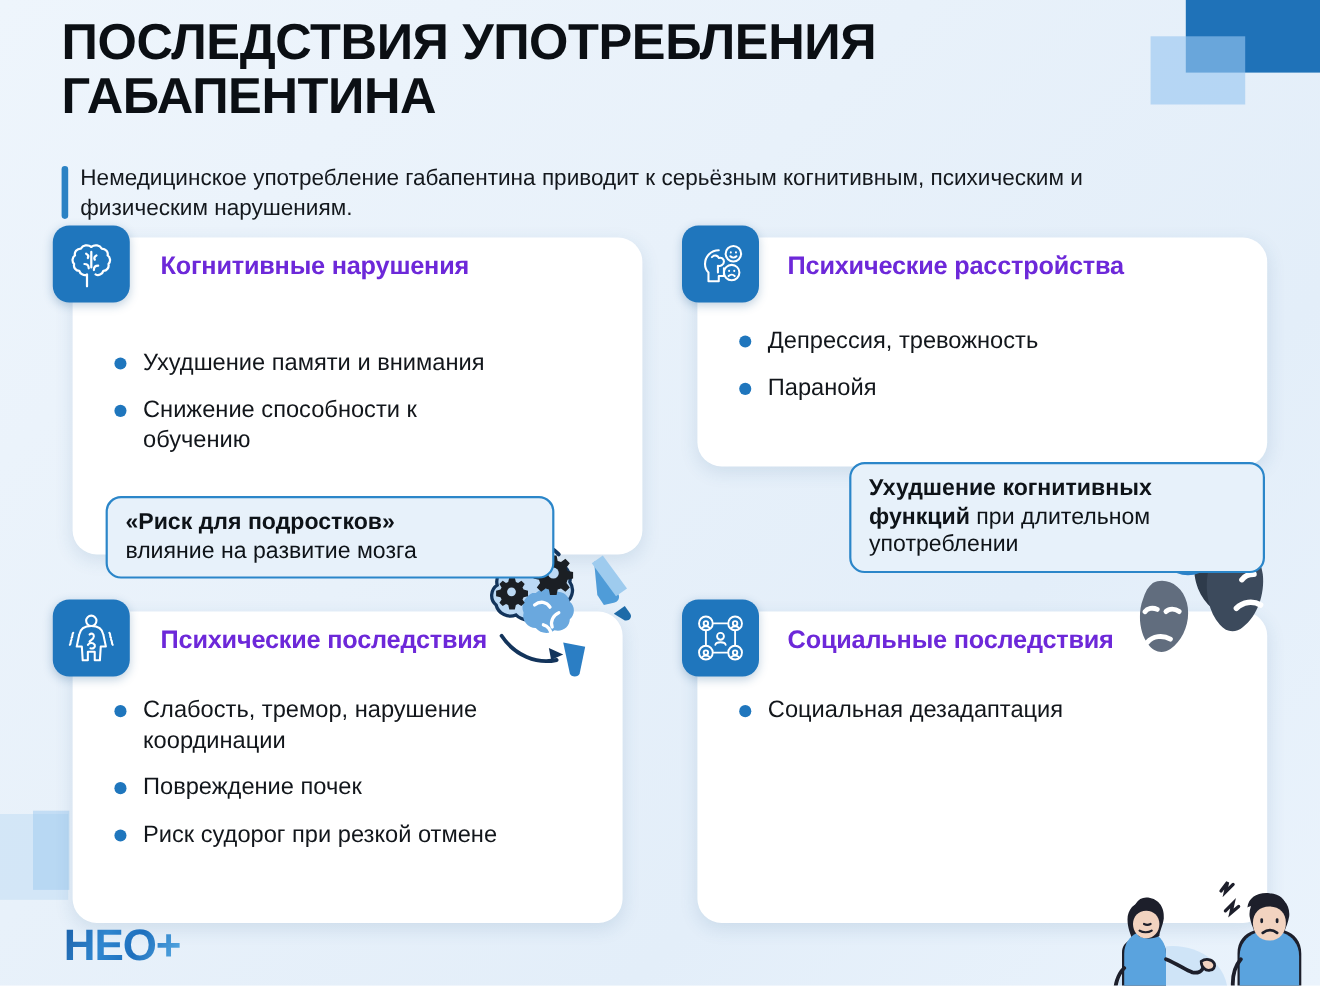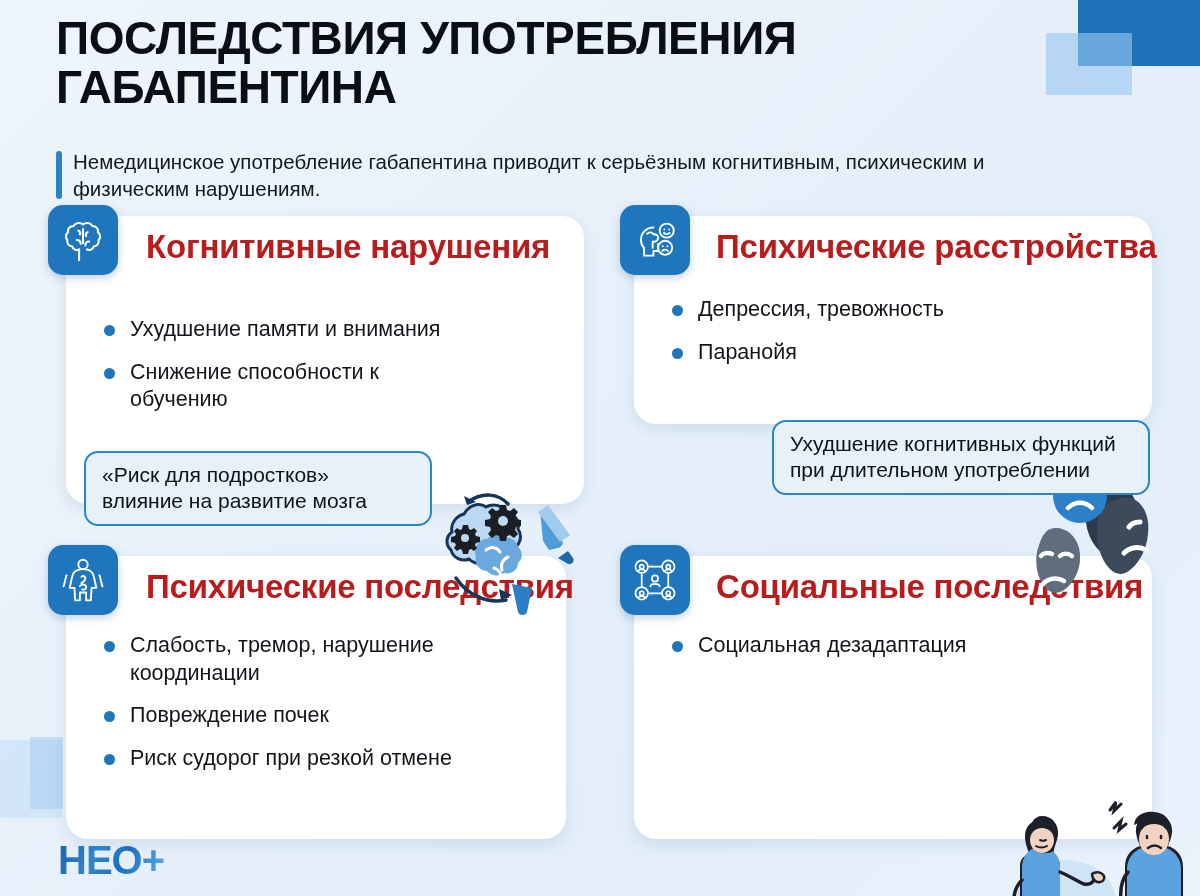--- a/index.html
+++ b/index.html
@@ -72,22 +72,22 @@
     box-shadow:0 3px 9px rgba(25,85,140,.26);
     z-index:5;
   }
   #badge-cognitive { left:48px;  top:9px; }
   #badge-mental    { left:620px; top:9px; }
   #badge-physical  { left:48px;  top:349px; }
   #badge-social    { left:620px; top:349px; }
   .badge svg { width:50px; height:50px; }
 
   .card-title {
-    position:absolute; font-size:33px; font-weight:bold;
-    color:#b91c1c; white-space:nowrap; letter-spacing:-0.2px; z-index:6;
+    position:absolute; font-size:23px; font-weight:bold;
+    color:#6d28d9; white-space:nowrap; letter-spacing:-0.2px; z-index:6;
   }
   #title-cognitive { left:146px; top:32px; }
   #title-mental    { left:716px; top:32px; }
   #title-physical  { left:146px; top:372px; }
   #title-social    { left:716px; top:372px; }
 
   .bullets { position:absolute; z-index:6; }
   #bullets-cognitive { left:104px; top:100px; width:360px;margin-top:20px; }
   #bullets-mental    { left:672px; top:100px; width:380px; }
   #bullets-physical  { left:104px; top:436px; width:400px; }
@@ -105,23 +105,23 @@
 
   
   .callout {
     position:absolute; z-index:9;
     background:#e7f1fa;
     border:2.5px solid #2b86c9;
     border-radius:14px;
     padding:9px 16px 11px 16px;
     font-size:21px; line-height:1.22; color:#0e1318;
   }
-  #callout-teen { left:84px; top:255px; width:348px; }
+  #callout-teen { left:96px; top:255px; width:408px; }
   #callout-long { left:772px; top:224px; width:378px; }
-  .callout b { font-weight:normal; }
+  .callout b { font-weight:bold; }
 
   
   .illus { position:absolute; z-index:7; pointer-events:none; }
   #illus-brain-gears { left:424px; top:268px; width:175px; height:165px; }
   #illus-masks       { left:1036px; top:272px; width:152px; height:132px; }
   #illus-social      { left:1004px; top:598px; width:200px; height:252px; }
 
   
   #logo {
     position:absolute; left:58px; top:838px;

